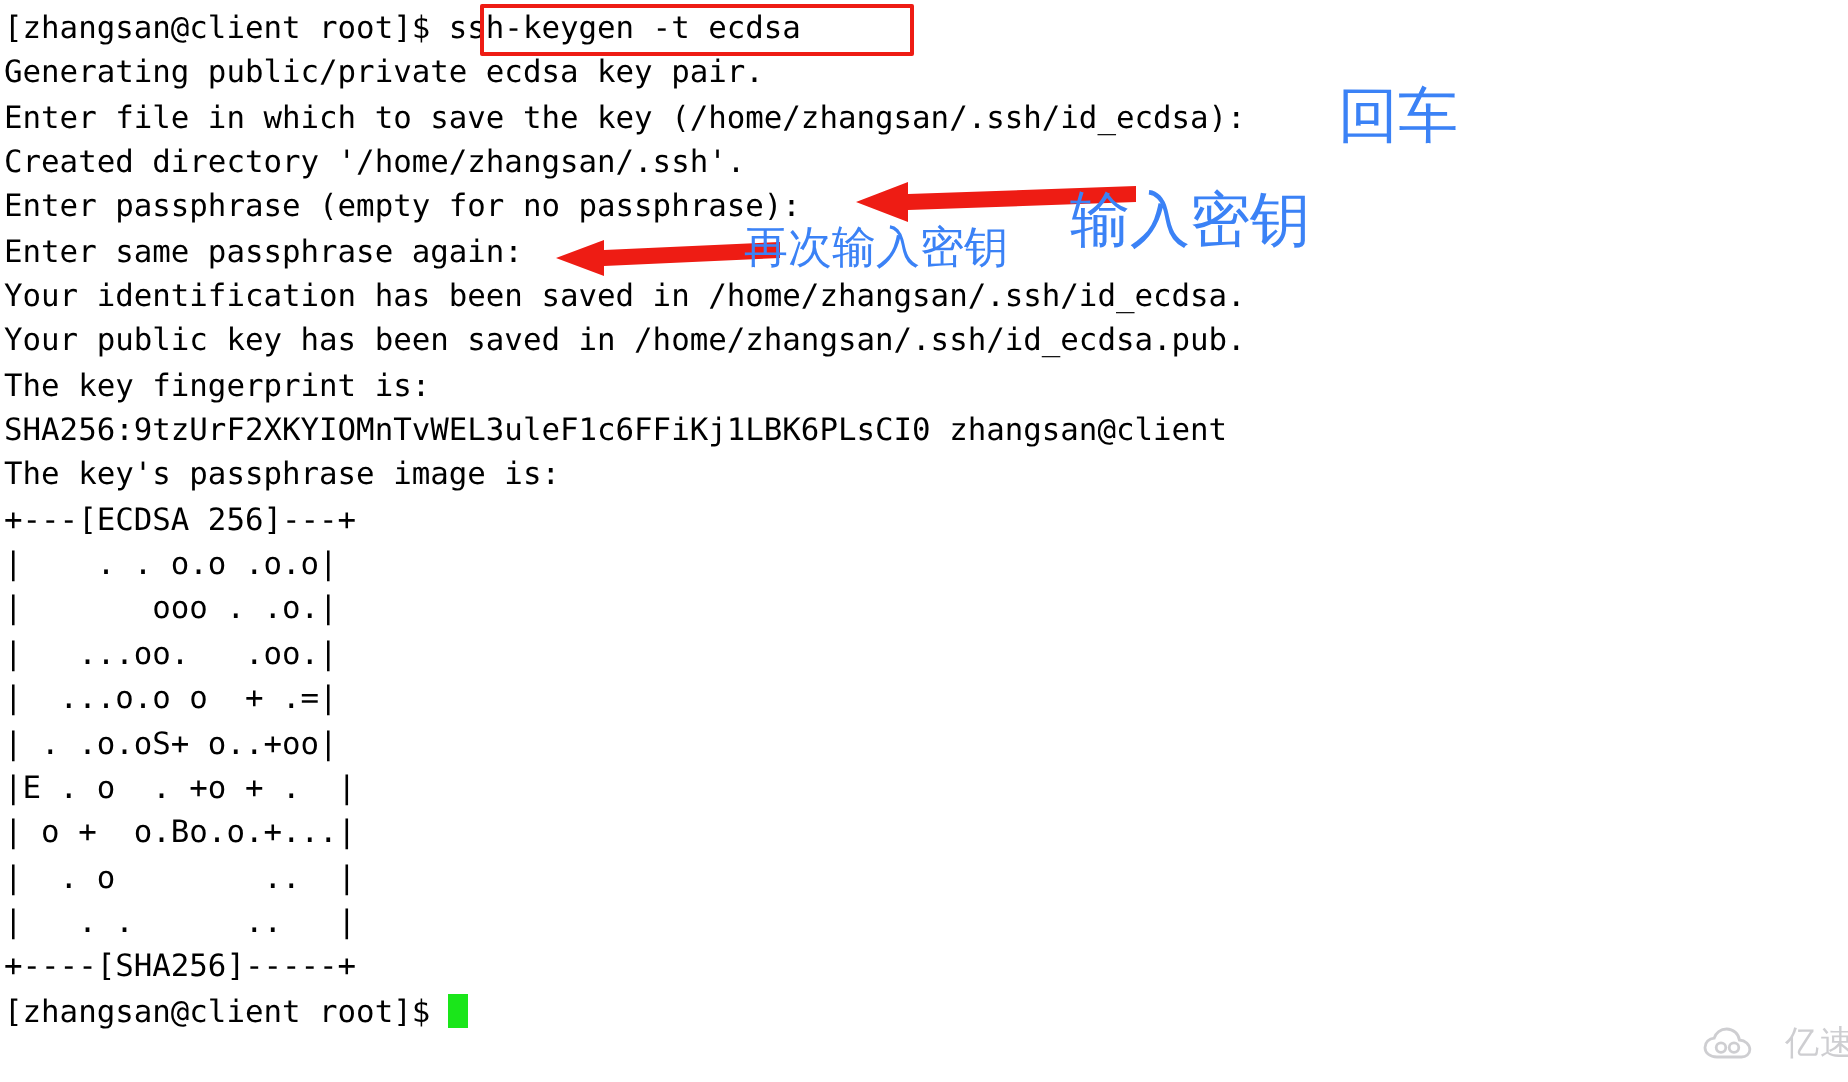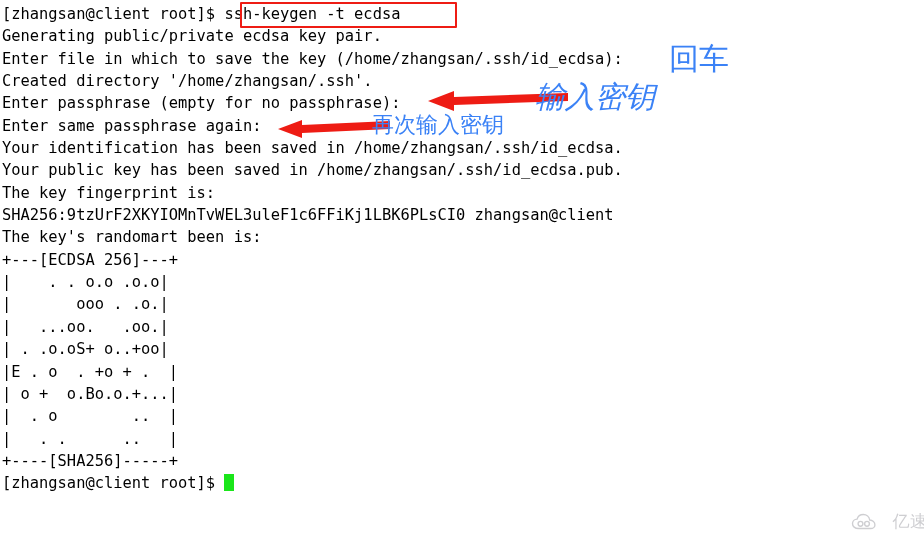--- a/index.html
+++ b/index.html
@@ -88,42 +88,43 @@
     <div class="tline">[zhangsan@client root]$ ssh-keygen -t ecdsa</div>
     <div class="tline">Generating public/private ecdsa key pair.</div>
     <div class="tline">Enter file in which to save the key (/home/zhangsan/.ssh/id_ecdsa):</div>
     <div class="tline">Created directory '/home/zhangsan/.ssh'.</div>
     <div class="tline">Enter passphrase (empty for no passphrase):</div>
     <div class="tline">Enter same passphrase again:</div>
     <div class="tline">Your identification has been saved in /home/zhangsan/.ssh/id_ecdsa.</div>
     <div class="tline">Your public key has been saved in /home/zhangsan/.ssh/id_ecdsa.pub.</div>
     <div class="tline">The key fingerprint is:</div>
     <div class="tline">SHA256:9tzUrF2XKYIOMnTvWEL3uleF1c6FFiKj1LBK6PLsCI0 zhangsan@client</div>
-    <div class="tline">The key's randomart been is:</div>
+    <div class="tline">The key's passphrase image is:</div>
     <div class="tline">+---[ECDSA 256]---+</div>
     <div class="tline">|    . . o.o .o.o|</div>
     <div class="tline">|       ooo . .o.|</div>
     <div class="tline">|   ...oo.   .oo.|</div>
+    <div class="tline">|  ...o.o o  + .=|</div>
     <div class="tline">| . .o.oS+ o..+oo|</div>
     <div class="tline">|E . o  . +o + .  |</div>
     <div class="tline">| o +  o.Bo.o.+...|</div>
     <div class="tline">|  . o        ..  |</div>
     <div class="tline">|   . .      ..   |</div>
     <div class="tline">+----[SHA256]-----+</div>
     <div class="tline"><span>[zhangsan@client root]$ </span><span class="cursor"></span></div>
   </div>
 
   <div class="anno-box" style="left:240px; top:2px; width:217px; height:26px;"></div>
 
   <div class="anno-text" style="left:669px; top:44px; font-size:30px;">回车</div>
 
   <svg class="anno-arrow" style="left:428px; top:86px;" width="140" height="30" viewBox="0 0 140 30">
     <polygon points="0,15 26,5 26,11 140,7 140,15 26,19 26,25" fill="#ee1c14"></polygon>
   </svg>
-  <div class="anno-text" style="left:535px; top:82px; font-size:30px;font-style:italic;">输入密钥</div>
+  <div class="anno-text" style="left:535px; top:96px; font-size:30px;">输入密钥</div>
 
   <svg class="anno-arrow" style="left:278px; top:115px;" width="112" height="28" viewBox="0 0 112 28">
     <polygon points="0,14 24,5 24,10 112,6 112,14 24,18 24,23" fill="#ee1c14"></polygon>
   </svg>
   <div class="anno-text" style="left:372px; top:110px; font-size:22px;">再次输入密钥</div>
 
   <div id="watermark">
     <svg width="26" height="18" viewBox="0 0 26 18">
       <path d="M7.5 15.5 C3.9 15.5 1.5 13.4 1.5 10.7 C1.5 8.2 3.5 6.2 6.1 6.1 C6.8 3.4 9.3 1.5 12.3 1.5 C15.6 1.5 18.3 3.9 18.7 7.0 C21.6 7.2 23.9 9.3 23.9 11.9 C23.9 14.0 22.0 15.5 19.7 15.5 Z" fill="none" stroke="#a7a7ad" stroke-width="1.4"></path>
       <circle cx="9.5" cy="10.8" r="2.4" fill="none" stroke="#a7a7ad" stroke-width="1.4"></circle>

